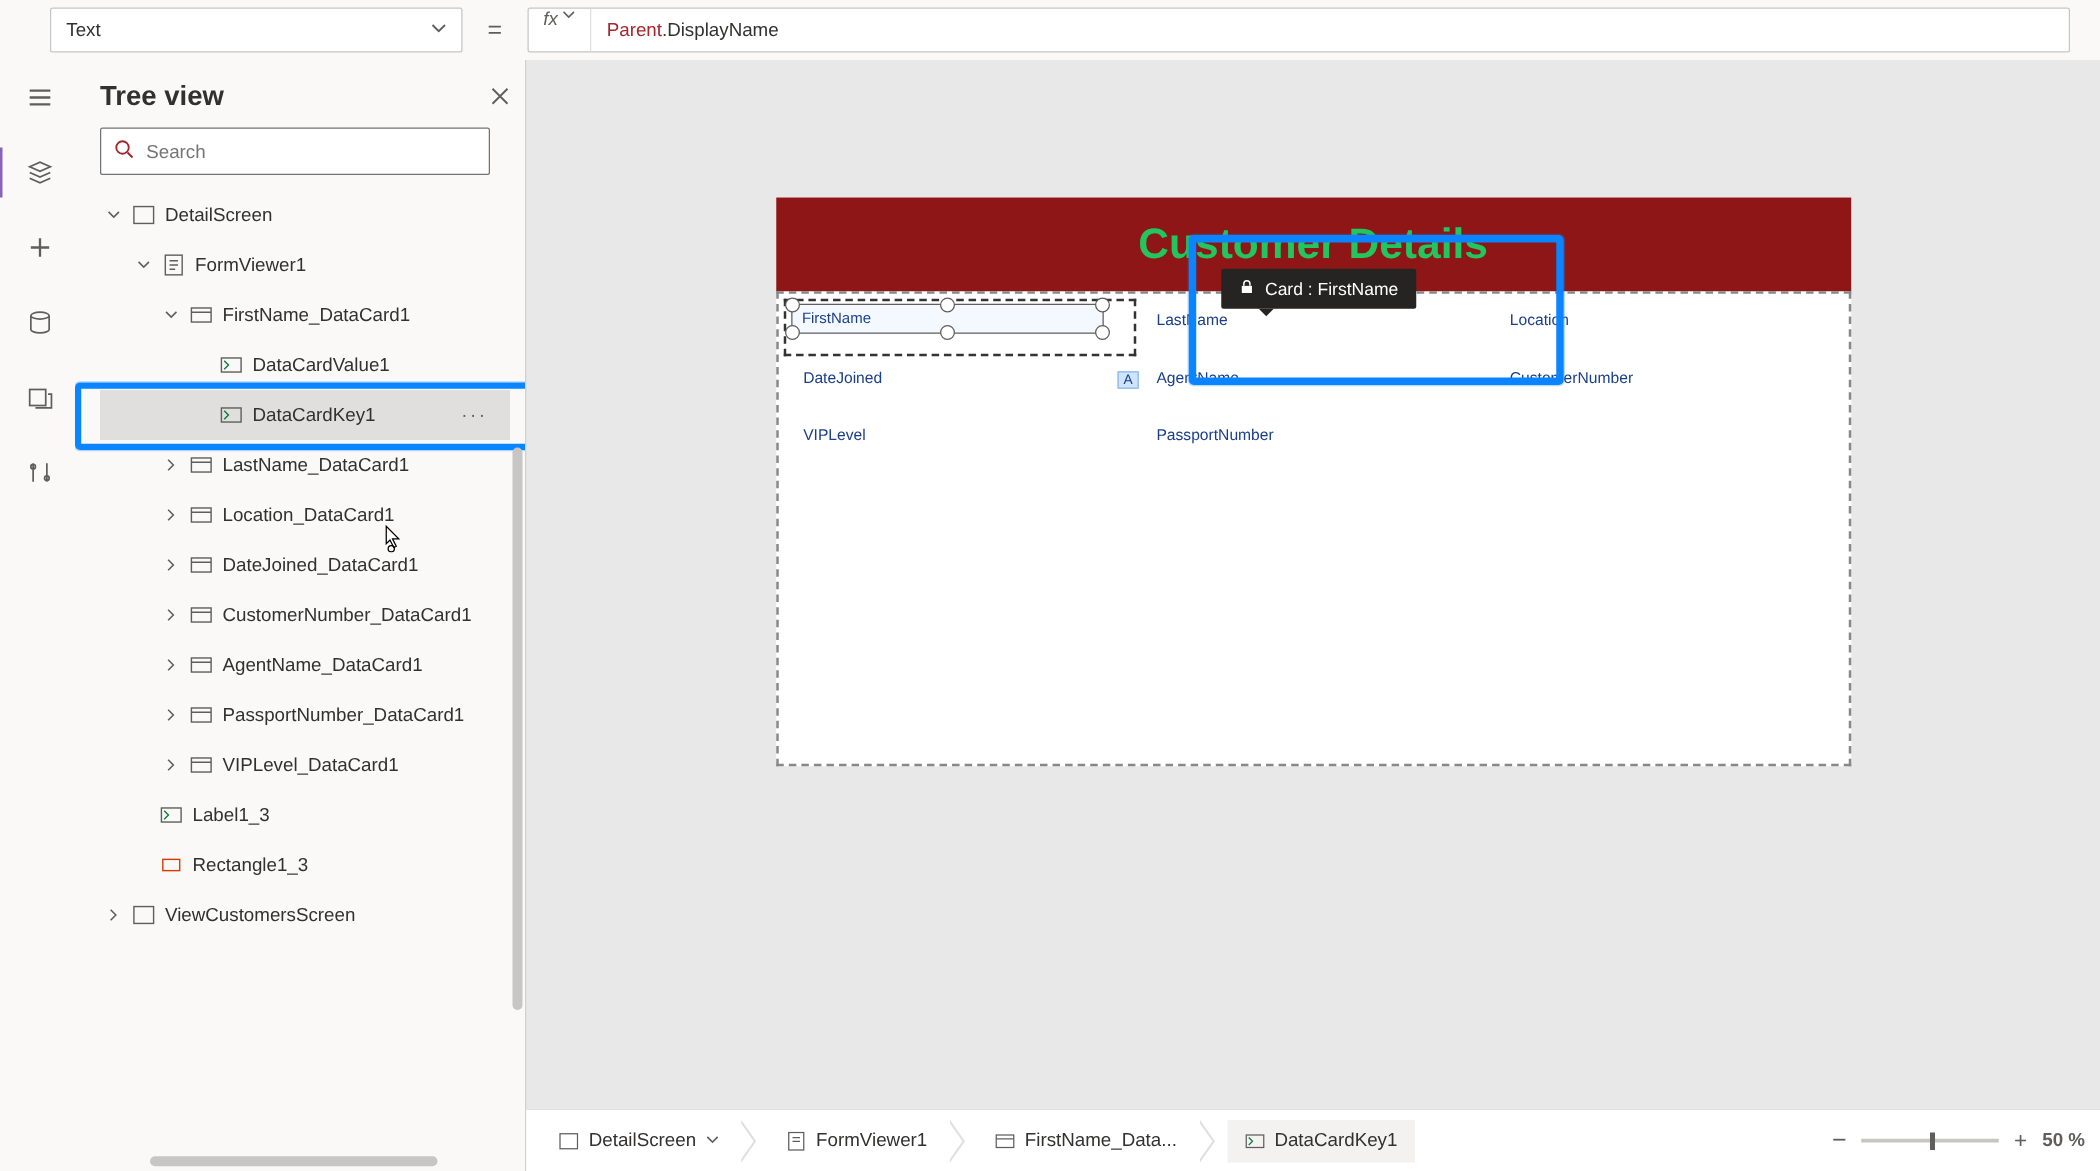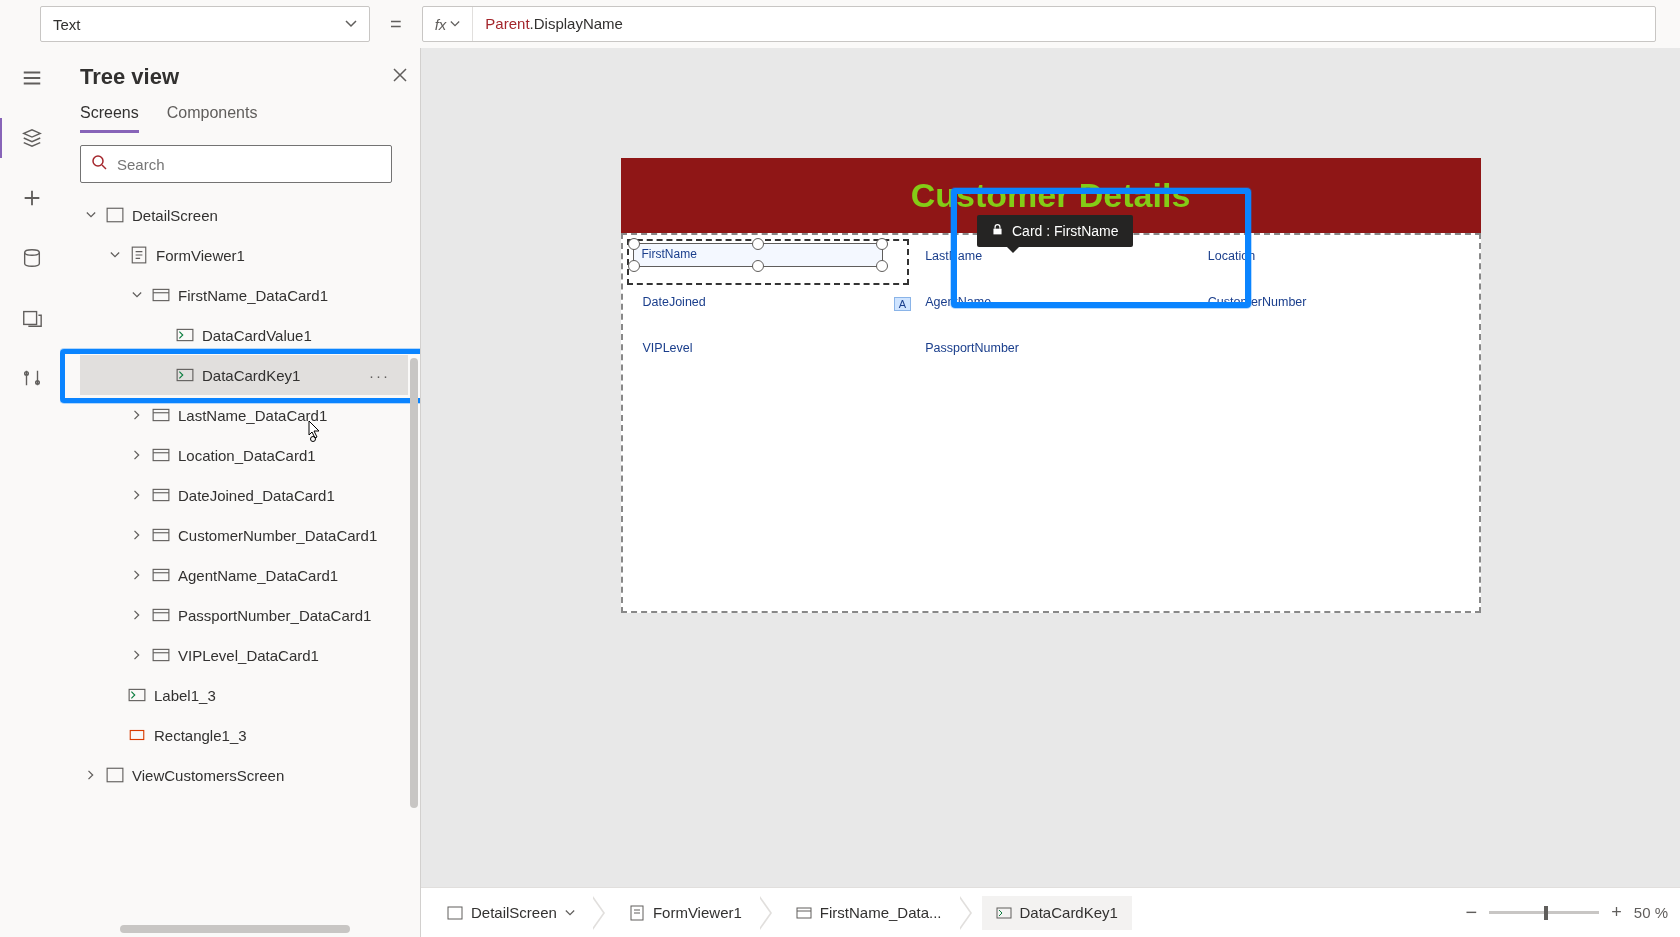--- a/index.html
+++ b/index.html
@@ -10,38 +10,38 @@
   .prop-select { 
     width: 330px; height: 36px; border: 1px solid #c8c6c4; background: #fff; 
     display: flex; align-items: center; padding: 0 12px; justify-content: space-between;
     font-size: 15px; color: #323130; border-radius: 2px;
   }
   .equals { font-size: 20px; color: #605e5c; padding: 0 8px; }
   .fx-box { 
     display: flex; align-items: center; height: 36px; border: 1px solid #c8c6c4; background: #fff; flex: 1; margin-right: 24px;
     border-radius: 2px;
   }
-  .fx-label { padding: 0 12px; font-style: italic; font-size: 15px; color: #605e5c; display: flex; align-items: center; gap: 4px; border-right: 1px solid #e1dfdd; height: 100%; }
+  .fx-label { padding: 0 12px; font-style: italic; font-size: 15px; color: #605e5c; display: flex; align-items: flex-start; gap: 4px; border-right: 1px solid #e1dfdd; height: 100%; }
   .formula-text { padding: 0 12px; font-size: 15px; font-family: Consolas, monospace; }
   .formula-text .parent { color: #a4262c; }
   .formula-text .dot { color: #323130; }
   .formula-text .member { color: #323130; }
 
   
   .main { display: flex; height: calc(100% - 48px); }
   
   
   .icon-rail { width: 60px; background: #faf9f8; display: flex; flex-direction: column; align-items: center; padding-top: 16px; gap: 32px; border-left: 4px solid transparent;}
   .rail-item { width: 40px; height: 28px; display: flex; align-items: center; justify-content: center; color: #605e5c; position: relative; }
   .rail-item.active::before { content: ""; position: absolute; left: -14px; top: -6px; bottom: -6px; width: 4px; background: #8764b8; }
   .rail-item svg { width: 22px; height: 22px; }
 
   
   .tree-panel { width: 360px; background: #faf9f8; padding: 16px 12px 0 20px; position: relative; overflow: hidden; }
-  .tree-header { display: flex; justify-content: space-between; align-items: center; }
+  .tree-header { display: flex; justify-content: space-between; align-items: flex-end; }
   .tree-title { font-size: 22px; font-weight: 600; color: #323130; }
   .close-x { font-size: 18px; color: #605e5c; cursor: pointer; }
   .tree-tabs { display: flex; gap: 28px; margin-top: 14px; font-size: 16px; }
   .tree-tab { color: #605e5c; padding-bottom: 8px; }
   .tree-tab.active { color: #323130; border-bottom: 3px solid #8764b8; font-weight: 400; }
   .search-box { 
     margin-top: 12px; width: 312px; height: 38px; border: 1px solid #737373; 
     display: flex; align-items: center; padding: 0 10px; gap: 10px; background: #fff; border-radius: 2px;
   }
   .search-box svg { width: 16px; height: 16px; color: #a4262c; }
@@ -66,21 +66,21 @@
     box-shadow: 0 0 0 1px rgba(10,132,255,0.3);
   }
 
   .tree-scrollbar { position: absolute; right: 2px; top: 310px; width: 8px; height: 450px; background: #c8c6c4; border-radius: 4px; }
   .bottom-scrollbar { position: absolute; bottom: 4px; left: 60px; width: 230px; height: 8px; background: #c8c6c4; border-radius: 4px; }
 
   
   .canvas-area { flex: 1; background: #e8e8e8; position: relative; display: flex; flex-direction: column; border-left: 1px solid #d2d0ce;}
   .canvas-inner { flex: 1; position: relative; display: flex; align-items: flex-start; justify-content: center; padding-top: 110px; overflow: hidden; }
   .app-preview { width: 860px; background: #fff; }
-  .app-header { background: #8f1616; color: #84cc16; text-align: center; font-size: 34px; font-weight: 700; padding: 18px 0; }
+  .app-header { background: #8f1616; color: #22c55e; text-align: center; font-size: 34px; font-weight: 700; padding: 18px 0; }
   .form-area { border: 2px dashed #888; min-height: 380px; padding: 4px; position: relative; }
   .form-grid { display: grid; grid-template-columns: repeat(3, 1fr); }
   .datacard { padding: 10px 16px; font-size: 12.5px; color: #1a3e8c; min-height: 46px; }
   .datacard.selected { outline: 2px dashed #333; outline-offset: -2px; position: relative; }
   
   
   .sel-tooltip {
     position: absolute; background: #252423; color: #fff; font-size: 14px;
     padding: 8px 14px; border-radius: 2px; display: flex; align-items: center; gap: 8px;
     top: 167px; left: 556px; z-index: 20;
@@ -114,21 +114,21 @@
   .bottom-bar { height: 50px; background: #fff; display: flex; align-items: center; padding: 0 12px; gap: 4px; font-size: 15px; color: #323130; border-top: 1px solid #e1dfdd; }
   .crumb { display: flex; align-items: center; gap: 8px; padding: 0 14px; height: 34px; position: relative; }
   .crumb .cicon { width: 16px; height: 16px; color: #605e5c; }
   .crumb-sep { width: 18px; height: 34px; position: relative; }
   .crumb-sep::before { content: ""; position: absolute; left: 0; top: 0; border-top: 17px solid transparent; border-bottom: 17px solid transparent; border-left: 12px solid #e1dfdd; }
   .crumb-sep::after { content: ""; position: absolute; left: -2px; top: 0; border-top: 17px solid transparent; border-bottom: 17px solid transparent; border-left: 12px solid #fff; }
   .crumb.active { background: #f3f2f1; }
   .zoom { margin-left: auto; display: flex; align-items: center; gap: 12px; color: #605e5c; }
   .zoom-track { width: 110px; height: 3px; background: #c8c6c4; position: relative; }
   .zoom-thumb { position: absolute; top: -5px; left: 50%; width: 4px; height: 14px; background: #605e5c; }
-  .zoom-pct { font-size: 15px; }
+  .zoom-pct { font-size: 15px; font-weight: bold; }
 </style>
 </head>
 <body>
 
 <div class="top-row">
   <div class="prop-select">
     <span>Text</span>
     <span>
       <svg viewBox="0 0 12 12" width="12" height="12">
           <path d="M1 3 L6 8 L11 3" fill="none" stroke="#605e5c" stroke-width="1.5"></path>
@@ -187,24 +187,20 @@
   </div>
 
   <div class="tree-panel">
     <div class="tree-header">
       <div class="tree-title">Tree view</div>
       <div class="close-x">
         <svg viewBox="0 0 16 16" width="16" height="16">
             <path d="M2 2 L14 14 M14 2 L2 14" stroke="#605e5c" stroke-width="1.5"></path>
           </svg>
       </div>
-    </div>
-    <div class="tree-tabs">
-      <div class="tree-tab active">Screens</div>
-      <div class="tree-tab">Components</div>
     </div>
     <div class="search-box">
       <span>
         <svg viewBox="0 0 16 16">
             <circle cx="7" cy="7" r="5" stroke="#a4262c" stroke-width="1.5" fill="none"></circle>
             <path d="M11 11 L15 15" stroke="#a4262c" stroke-width="1.5"></path>
           </svg>
       </span>
       <input placeholder="Search" style="">
     </div>

